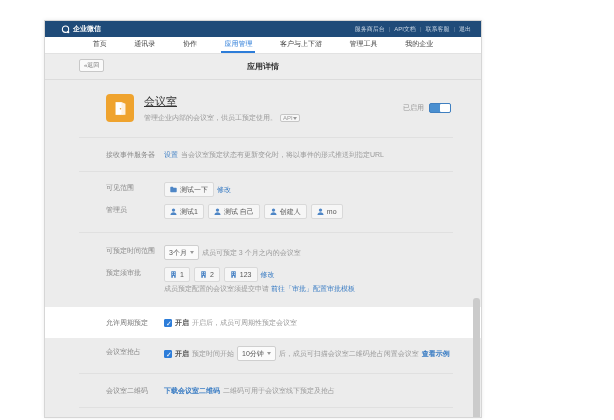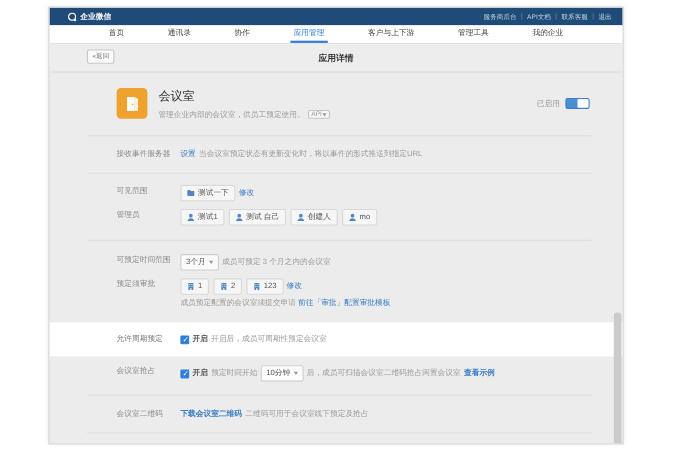--- a/index.html
+++ b/index.html
@@ -1,18 +1,18 @@
 <!DOCTYPE html>
 <html><head>
 <meta charset="utf-8">
 <style>
   * { margin:0; padding:0; box-sizing:border-box; }
   html,body { width:614px; height:420px; background:#fff; overflow:hidden;
     font-family:"Liberation Sans", sans-serif; }
-  .window { position:absolute; left:44px; top:6px; width:523px; height:398px;
+  .window { position:absolute; left:44px; top:20px; width:438px; height:398px;
     background:#ececec; border:1px solid #d6d6d6; box-shadow:0 0 4px rgba(0,0,0,.08); overflow:hidden; }
 
   
   .topbar { height:16px; background:#1f4b79; display:flex; align-items:center; padding:0 10px 0 16px; }
   .brand { display:flex; align-items:center; gap:3px; color:#fff; font-size:7px; font-weight:bold; cursor:pointer; }
   .logo { width:9px; height:9px; display:inline-flex; }
   .topbar-links { margin-left:auto; display:flex; align-items:center; gap:4px; }
   .tb-link { font-size:6px; color:#c9d6e4; text-decoration:none; cursor:pointer; }
   .tb-sep { font-size:6px; color:rgba(255,255,255,.35); }
 
@@ -38,21 +38,21 @@
   .row-body { display:flex; align-items:center; flex-wrap:wrap; gap:3px; color:#9a9a9a; }
   .divider { height:1px; background:#e0e0e0; margin:2px 28px 2px 34px; }
 
   .link { color:#3b7dc4; text-decoration:none; cursor:pointer; }
   .link.bold { font-weight:bold; }
 
   
   .app-row { display:flex; align-items:flex-start; padding:14px 30px 12px 61px; }
   .app-icon { width:28px; height:28px; border-radius:4px; background:#efa32e; margin-right:10px;
     display:flex; align-items:center; justify-content:center; flex-shrink:0; }
-  .app-name { font-size:11px; color:#333; margin-bottom:4px; }
+  .app-name { font-size:11px; color:#333; margin-bottom:4px;text-decoration:underline; }
   .app-desc { font-size:7px; color:#9a9a9a; display:flex; align-items:center; gap:3px; }
   .api-badge { display:inline-flex; align-items:center; border:1px solid #c6c6c6; border-radius:2px;
     padding:0 2px; font-size:6px; color:#999; height:8px; cursor:pointer; background:#f7f7f7; }
   .app-right { margin-left:auto; display:flex; align-items:center; gap:5px; padding-top:9px; }
   .status-label { font-size:7px; color:#999; }
   .toggle { width:22px; height:10px; border-radius:2px; background:#4a8fd0; border:1px solid #3f7fc0;
     position:relative; cursor:pointer; display:inline-block; }
   .toggle .knob { position:absolute; right:0; top:0; width:10px; height:8px; background:#fff; border-radius:1px; }
 
   

